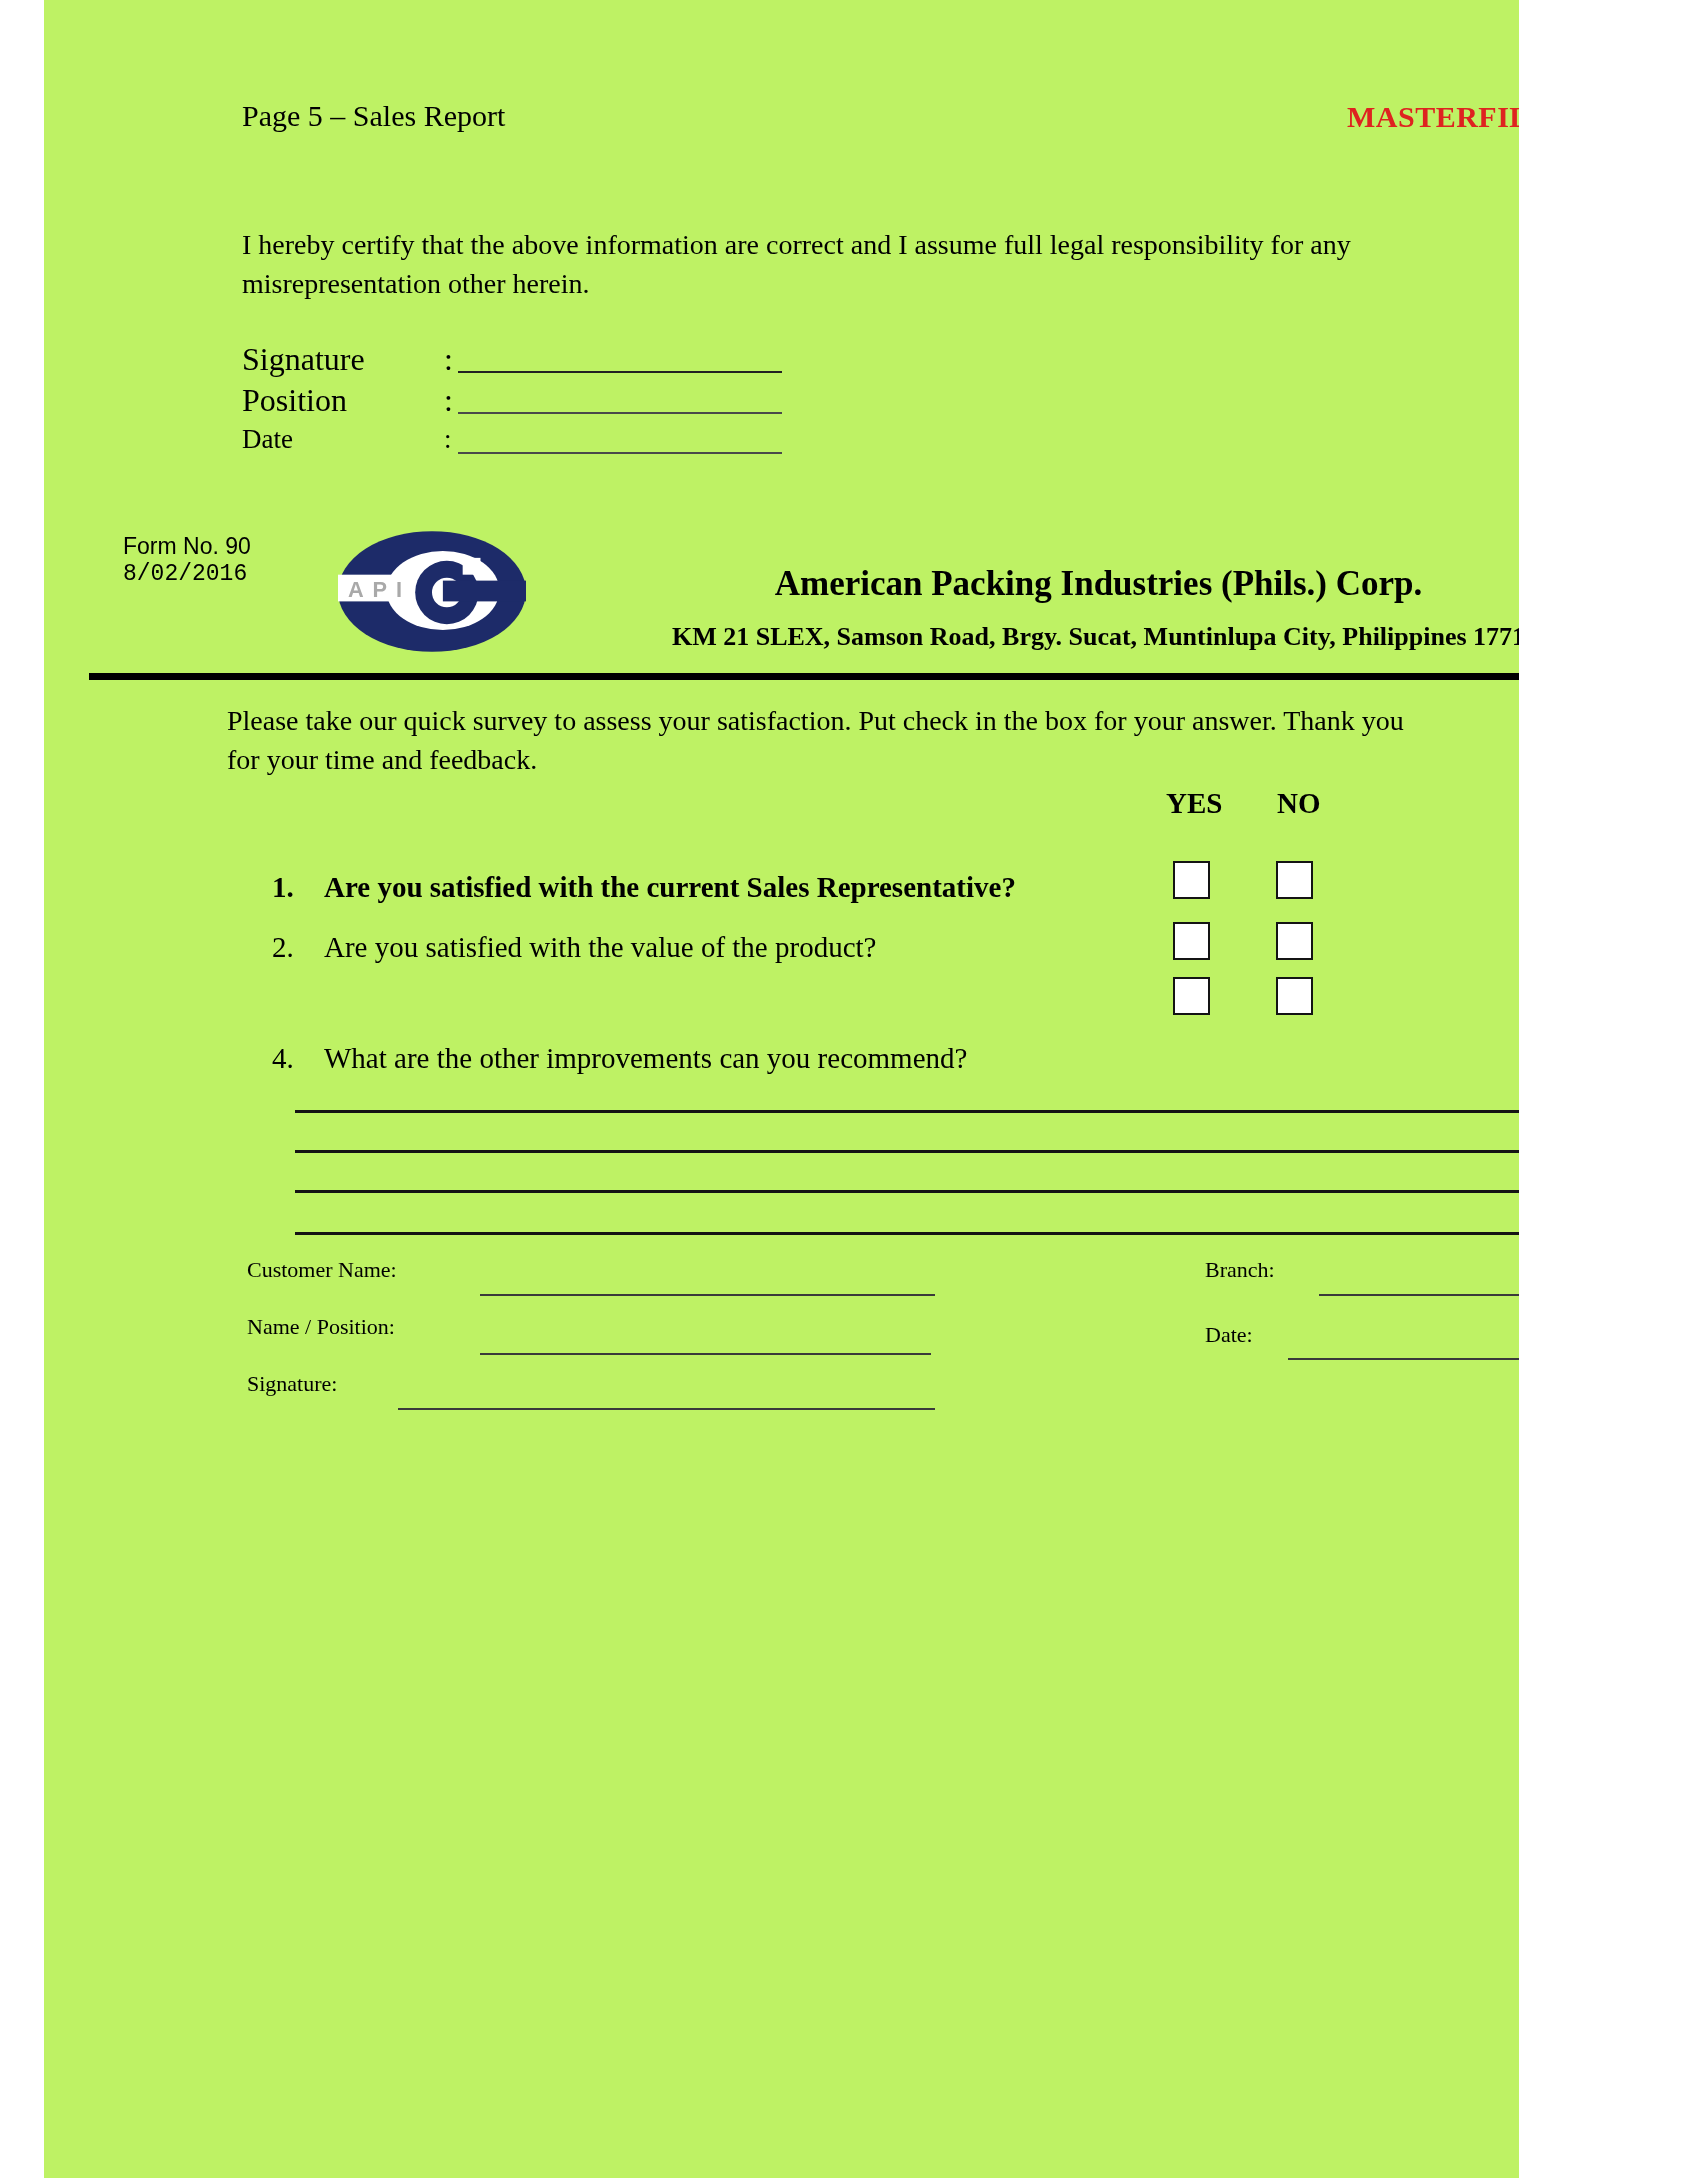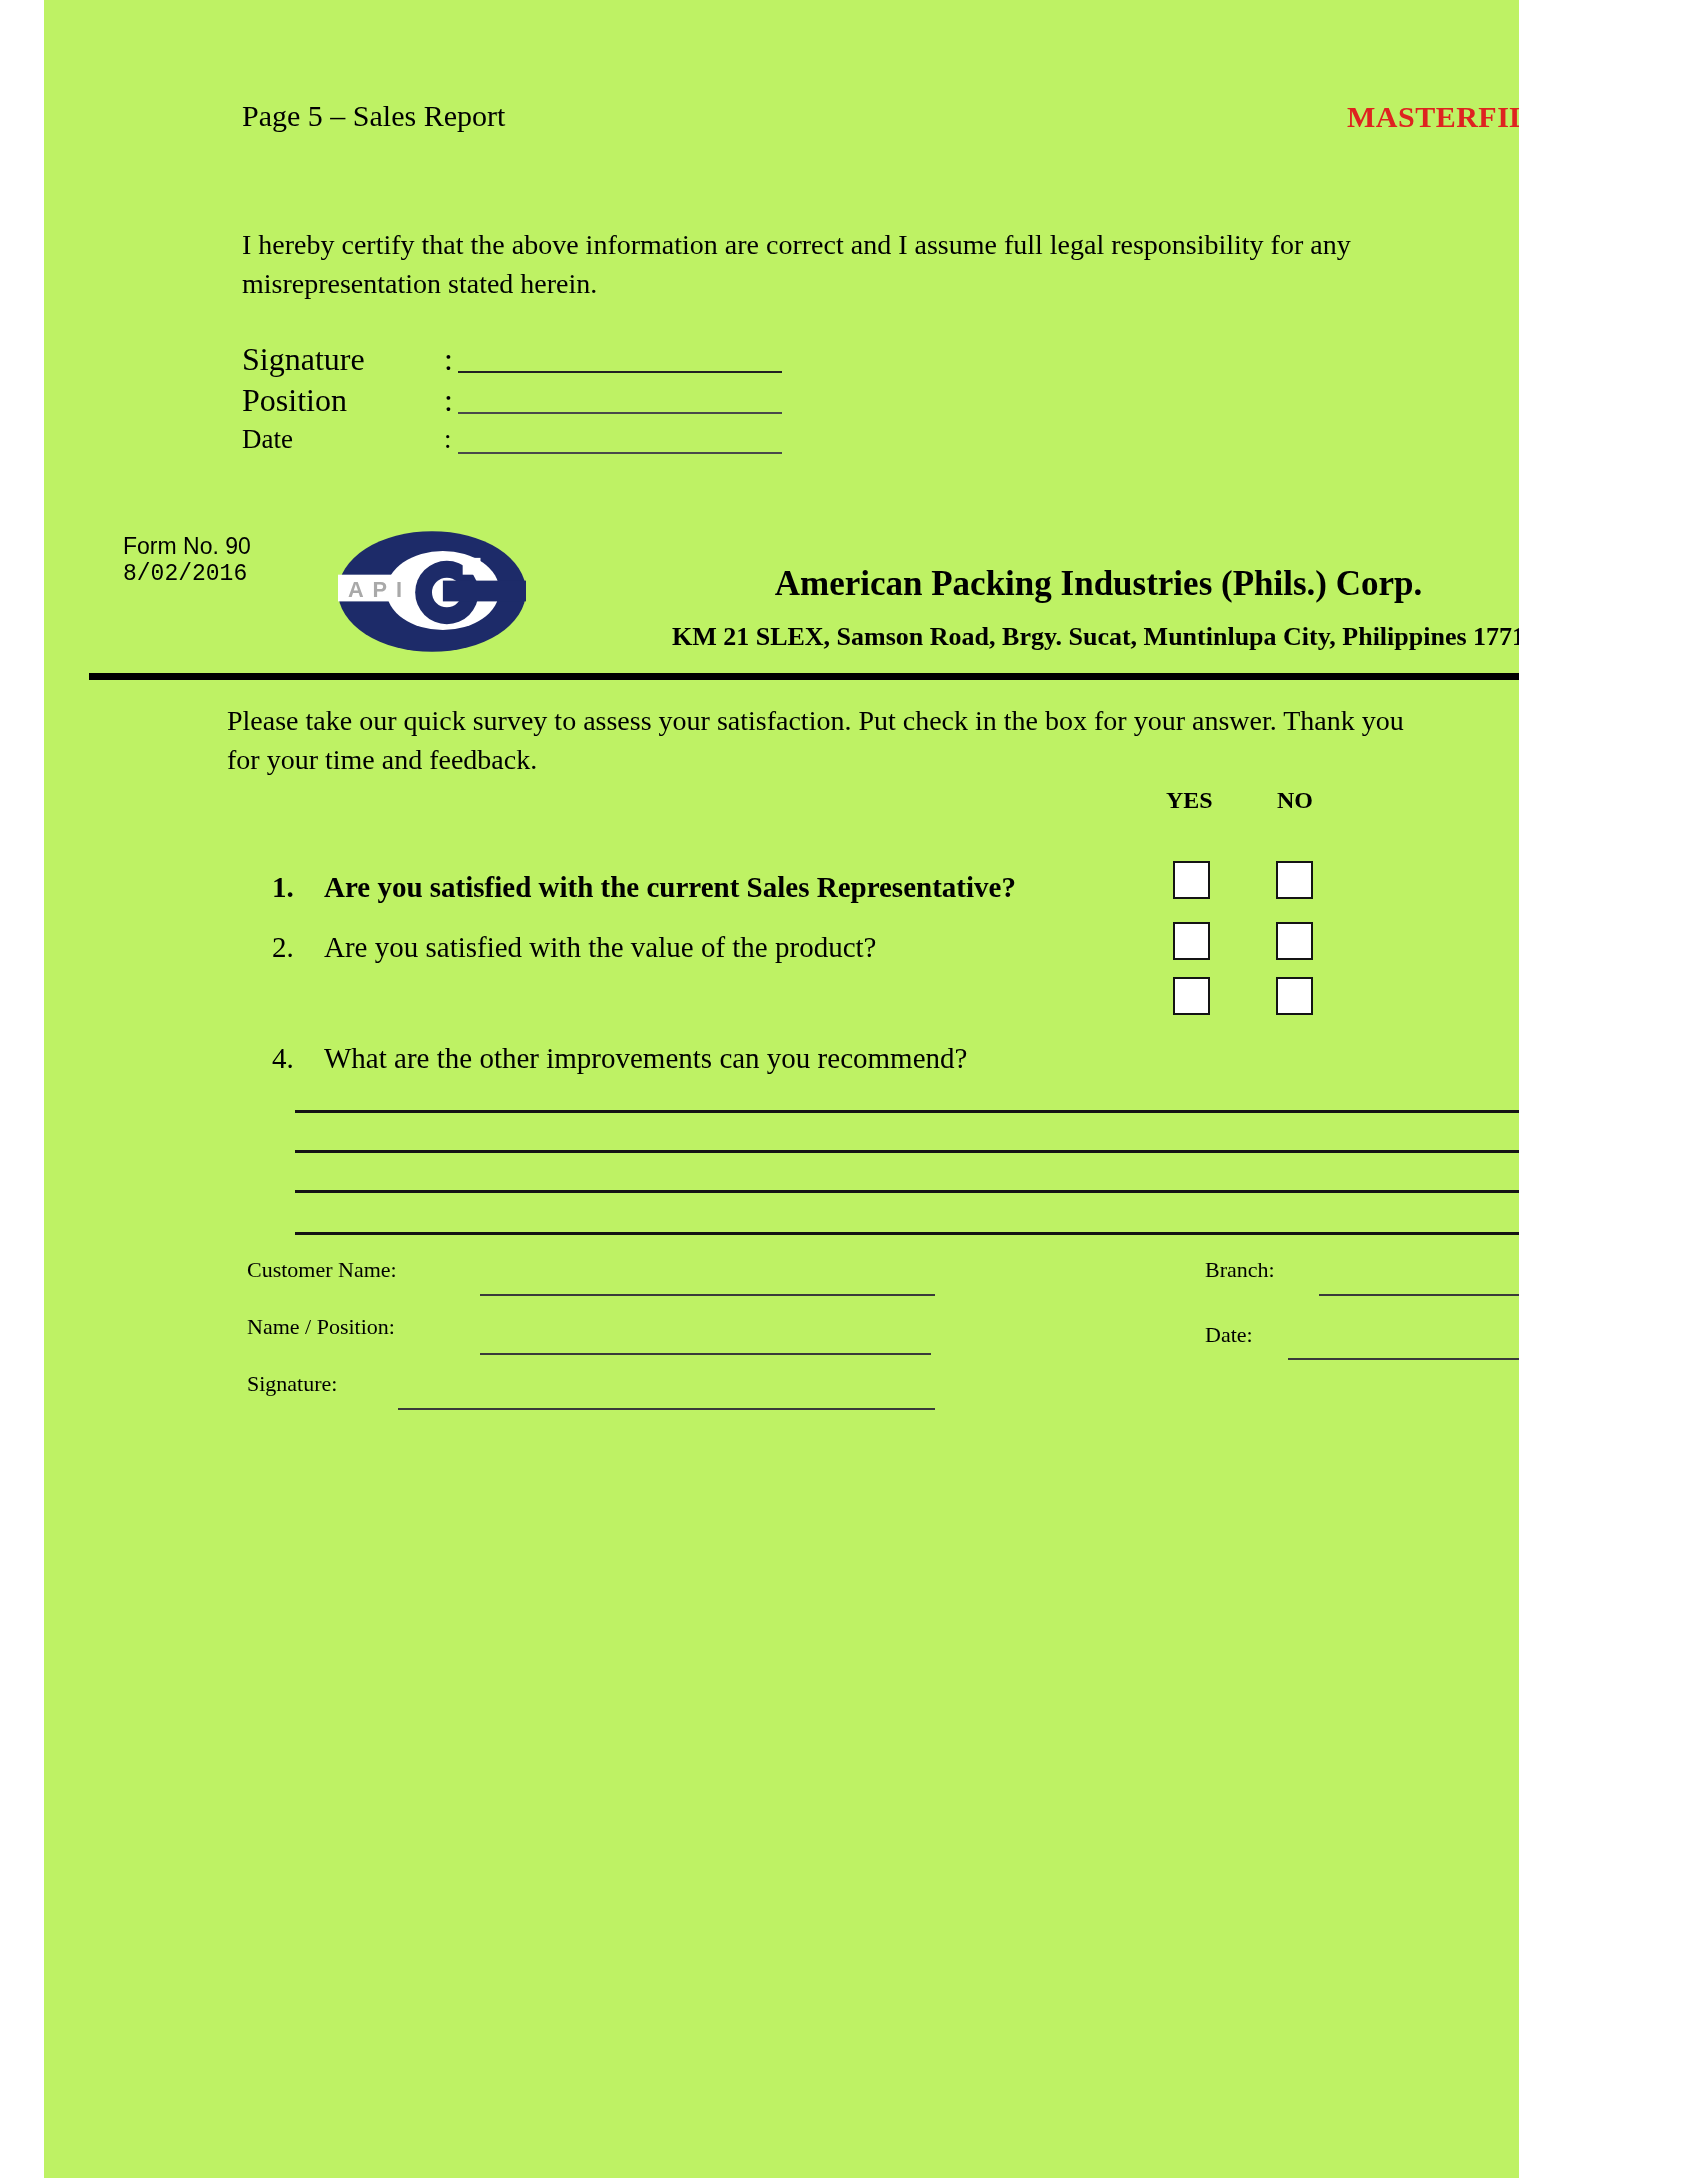--- a/index.html
+++ b/index.html
@@ -41,21 +41,21 @@
   .form-date { left: 79px; top: 561px; font-family: Liberation Mono, monospace; font-size: 23px; }
   .logo { left: 294px; top: 531px; width: 188px; height: 121px; }
   .company  { left: 426px; top: 564px; width: 1257px; text-align: center; font-size: 35px; font-weight: bold; }
   .address  { left: 426px; top: 622px; width: 1257px; text-align: center; font-size: 26px; font-weight: bold; }
   .rule { left: 45px; top: 673px; width: 1638px; height: 7px; background: #000; }
 
   
   .intro { font-size: 28px; }
   .intro-1 { left: 183px; top: 705px; }
   .intro-2 { left: 183px; top: 744px; }
-  .yesno { top: 787px; font-size: 24px; font-weight: bold; }
+  .yesno { top: 787px; font-size: 29px; font-weight: bold; }
   .yes-hdr { left: 1122px; }
   .no-hdr  { left: 1233px; }
 
   .qrow { left: 228px; font-size: 29px; }
   .qrow .qnum  { display: inline-block; width: 52px; }
   .q-1 { top: 871px; font-weight: bold; }
   .q-2 { top: 931px; }
   .q-3 { top: 986px; }
   .q-4 { top: 1042px; }
 
@@ -89,21 +89,21 @@
 </style>
 </head>
 <body>
 
 <div class="page">
 
   <div class="abs hdr-left">Page 5 – Sales Report</div>
   <div class="abs hdr-right">MASTERFILE</div>
 
   <div class="abs cert cert-1">I hereby certify that the above information are correct and I assume full legal responsibility for any</div>
-  <div class="abs cert cert-2">misrepresentation stated herein.</div>
+  <div class="abs cert cert-2">misrepresentation other herein.</div>
 
   <div class="abs sigrow row-signature">
     <span class="lbl">Signature</span>
     <span class="colon">:</span>
     <span class="fill"></span>
   </div>
   <div class="abs sigrow row-position">
     <span class="lbl">Position</span>
     <span class="colon">:</span>
     <span class="fill"></span>

